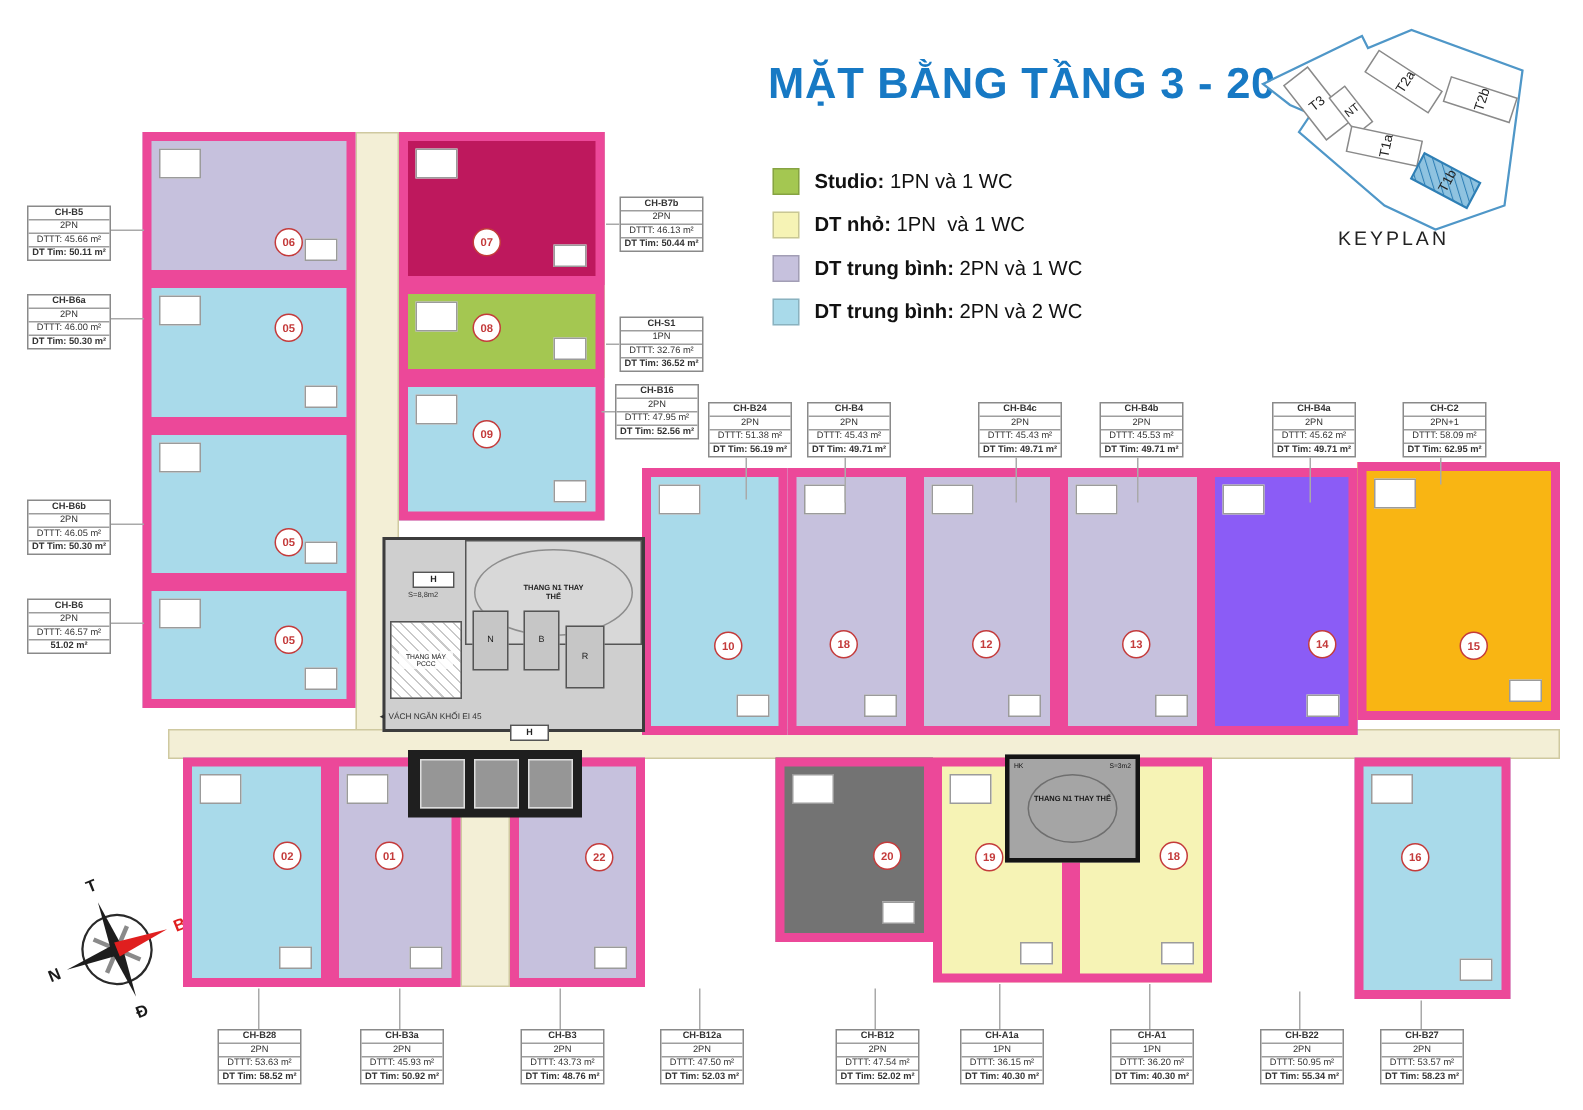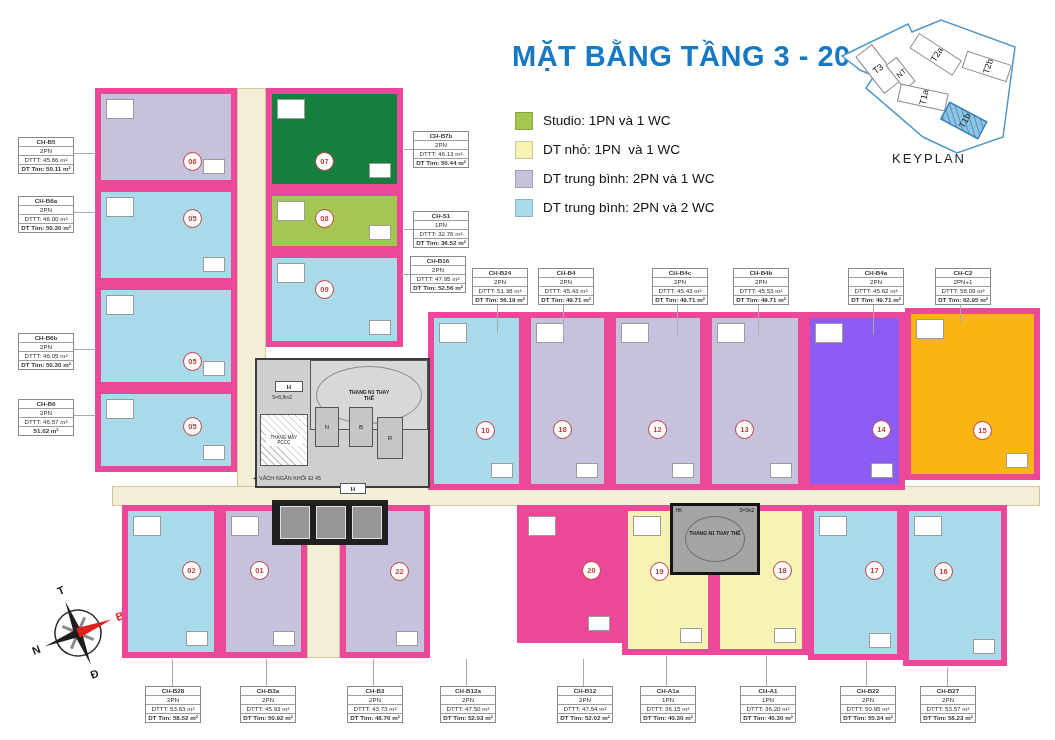--- a/index.html
+++ b/index.html
@@ -4,21 +4,21 @@
 <style>
   html,body{margin:0;padding:0;background:#fff}
   .stage{position:relative;width:1055px;height:740px;background:#fff;overflow:hidden;
          font-family:"Liberation Sans",sans-serif;}
   .title{position:absolute;left:512px;top:40px;margin:0;font-size:29px;font-weight:bold;
          color:#1779c4;letter-spacing:.5px;white-space:nowrap}
   .legend{position:absolute;left:515px;top:106px}
   .lrow{display:flex;align-items:center;height:29px}
   .sw{width:16px;height:16px;margin-right:10px;border:1px solid rgba(0,0,0,.18);flex:none}
   .ltext{font-size:13.5px;color:#111;white-space:pre}
-  .ltext b{font-weight:normal}
+  .ltext b{font-weight:bold}
   #plan{position:absolute;left:0;top:0;width:1055px;height:740px}
   .corr{position:absolute;background:#f3efd6;border:1px solid #cfc9a0;box-sizing:border-box;z-index:1}
   .unit{position:absolute;border:6px solid #ec4899;box-sizing:border-box;z-index:2}
   .unit::before{content:"";position:absolute;left:5px;top:5px;width:26px;height:18px;
                 background:#fff;border:1px solid #9b9b9b}
   .unit::after{content:"";position:absolute;right:6px;bottom:6px;width:20px;height:13px;
                background:#fff;border:1px solid #9b9b9b}
   .circ{position:absolute;width:17px;height:17px;border-radius:50%;background:#fff;
         border:1px solid #c43b3b;color:#c43b3b;font-size:7.5px;font-weight:bold;
         display:flex;align-items:center;justify-content:center;z-index:5}
@@ -163,21 +163,21 @@
     </div>
 
     <div class="stairbot" style="left:670px;top:503px;width:90px;height:72px">
       <span class="in-hk">HK</span>
       <span class="in-s3">S=3m2</span>
       <span class="in-title">THANG N1 THAY THẾ</span>
     </div>
   <div class="unit" style="left: 95px; top: 88px; width: 142px; height: 98px; background: rgb(198, 193, 221);">
         <span class="circ" style="left: 82px; top: 58px;">06</span>
       </div>
-      <div class="unit" style="left: 266px; top: 88px; width: 137px; height: 102px; background: #15803d;">
+      <div class="unit" style="left: 266px; top: 88px; width: 137px; height: 102px; background: #be185d;">
         <span class="circ" style="left: 43px; top: 58px;">07</span>
       </div>
       <div class="unit" style="left: 95px; top: 186px; width: 142px; height: 98px; background: rgb(169, 218, 234);">
         <span class="circ" style="left: 82px; top: 17px;">05</span>
       </div>
       <div class="unit" style="left: 266px; top: 190px; width: 137px; height: 62px; background: rgb(164, 199, 81);">
         <span class="circ" style="left: 43px; top: 13px;">08</span>
       </div>
       <div class="unit" style="left: 95px; top: 284px; width: 142px; height: 104px; background: rgb(169, 218, 234);">
         <span class="circ" style="left: 82px; top: 62px;">05</span>
@@ -191,48 +191,45 @@
       <div class="unit" style="left: 428px; top: 312px; width: 97px; height: 178px; background: rgb(169, 218, 234);">
         <span class="circ" style="left: 42px; top: 103px;">10</span>
       </div>
       <div class="unit" style="left: 525px; top: 312px; width: 85px; height: 178px; background: rgb(198, 193, 221);">
         <span class="circ" style="left: 22px; top: 102px;">18</span>
       </div>
       <div class="unit" style="left: 610px; top: 312px; width: 96px; height: 178px; background: rgb(198, 193, 221);">
         <span class="circ" style="left: 32px; top: 102px;">12</span>
       </div>
       <div class="unit" style="left: 706px; top: 312px; width: 98px; height: 178px; background: rgb(198, 193, 221);">
-        <span class="circ" style="left: 23px; top: 102px;">13</span>
+        <span class="circ" style="left: 36px; top: 102px;">13</span>
       </div>
       <div class="unit" style="left: 804px; top: 312px; width: 101px; height: 178px; background: #8b5cf6;">
         <span class="circ" style="left: 62px; top: 102px;">14</span>
       </div>
       <div class="unit" style="left: 905px; top: 308px; width: 135px; height: 172px; background: rgb(249, 181, 19);">
         <span class="circ" style="left: 62px; top: 107px;">15</span>
       </div>
       <div class="unit" style="left: 122px; top: 505px; width: 98px; height: 153px; background: rgb(169, 218, 234);">
         <span class="circ" style="left: 54px; top: 50px;">02</span>
       </div>
       <div class="unit" style="left: 220px; top: 505px; width: 87px; height: 153px; background: rgb(198, 193, 221);">
         <span class="circ" style="left: 24px; top: 50px;">01</span>
       </div>
       <div class="unit" style="left: 340px; top: 505px; width: 90px; height: 153px; background: rgb(198, 193, 221);">
         <span class="circ" style="left: 44px; top: 51px;">22</span>
       </div>
-      <div class="unit" style="left: 517px; top: 505px; width: 105px; height: 138px; background: #ec4899;">
+      <div class="unit" style="left: 517px; top: 505px; width: 105px; height: 123px; background: #737373;">
         <span class="circ" style="left: 59px; top: 50px;">20</span>
       </div>
       <div class="unit" style="left: 622px; top: 505px; width: 92px; height: 150px; background: rgb(246, 243, 181);">
         <span class="circ" style="left: 22px; top: 51px;">19</span>
       </div>
       <div class="unit" style="left: 714px; top: 505px; width: 94px; height: 150px; background: rgb(246, 243, 181);">
         <span class="circ" style="left: 53px; top: 50px;">18</span>
-      </div>
-      <div class="unit" style="left: 808px; top: 505px; width: 95px; height: 155px; background: rgb(169, 218, 234);">
-        <span class="circ" style="left: 51px; top: 50px;">17</span>
       </div>
       <div class="unit" style="left: 903px; top: 505px; width: 104px; height: 161px; background: rgb(169, 218, 234);">
         <span class="circ" style="left: 25px; top: 51px;">16</span>
       </div>
       <div class="lbl" style="left: 18px; top: 137px;">
         <div class="r">CH-B5</div>
         <div class="r">2PN</div>
         <div class="r">DTTT: 45.66 m²</div>
         <div class="r">DT Tim: 50.11 m²</div>
       </div>

